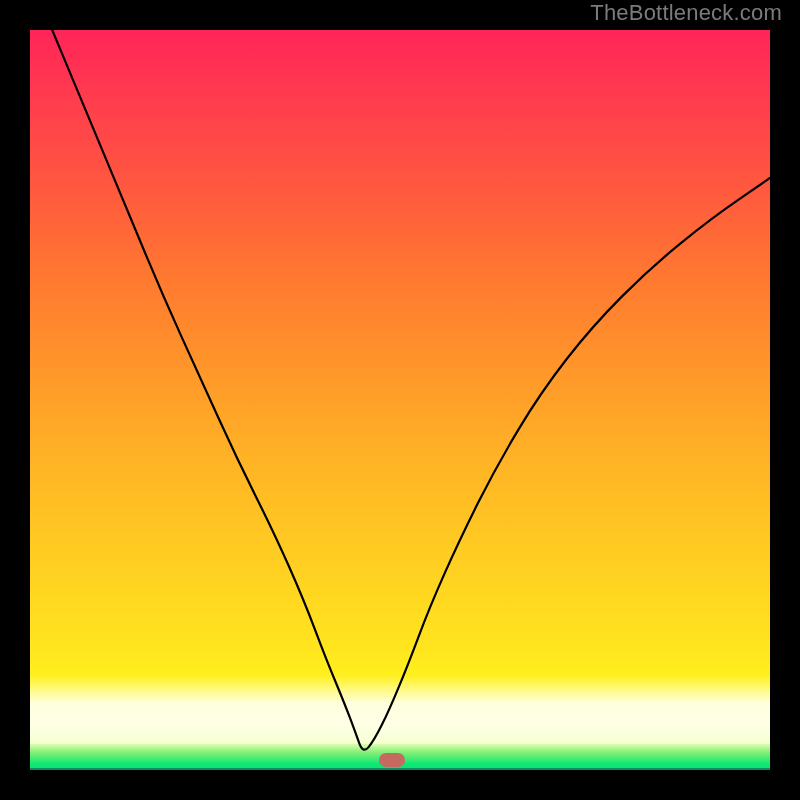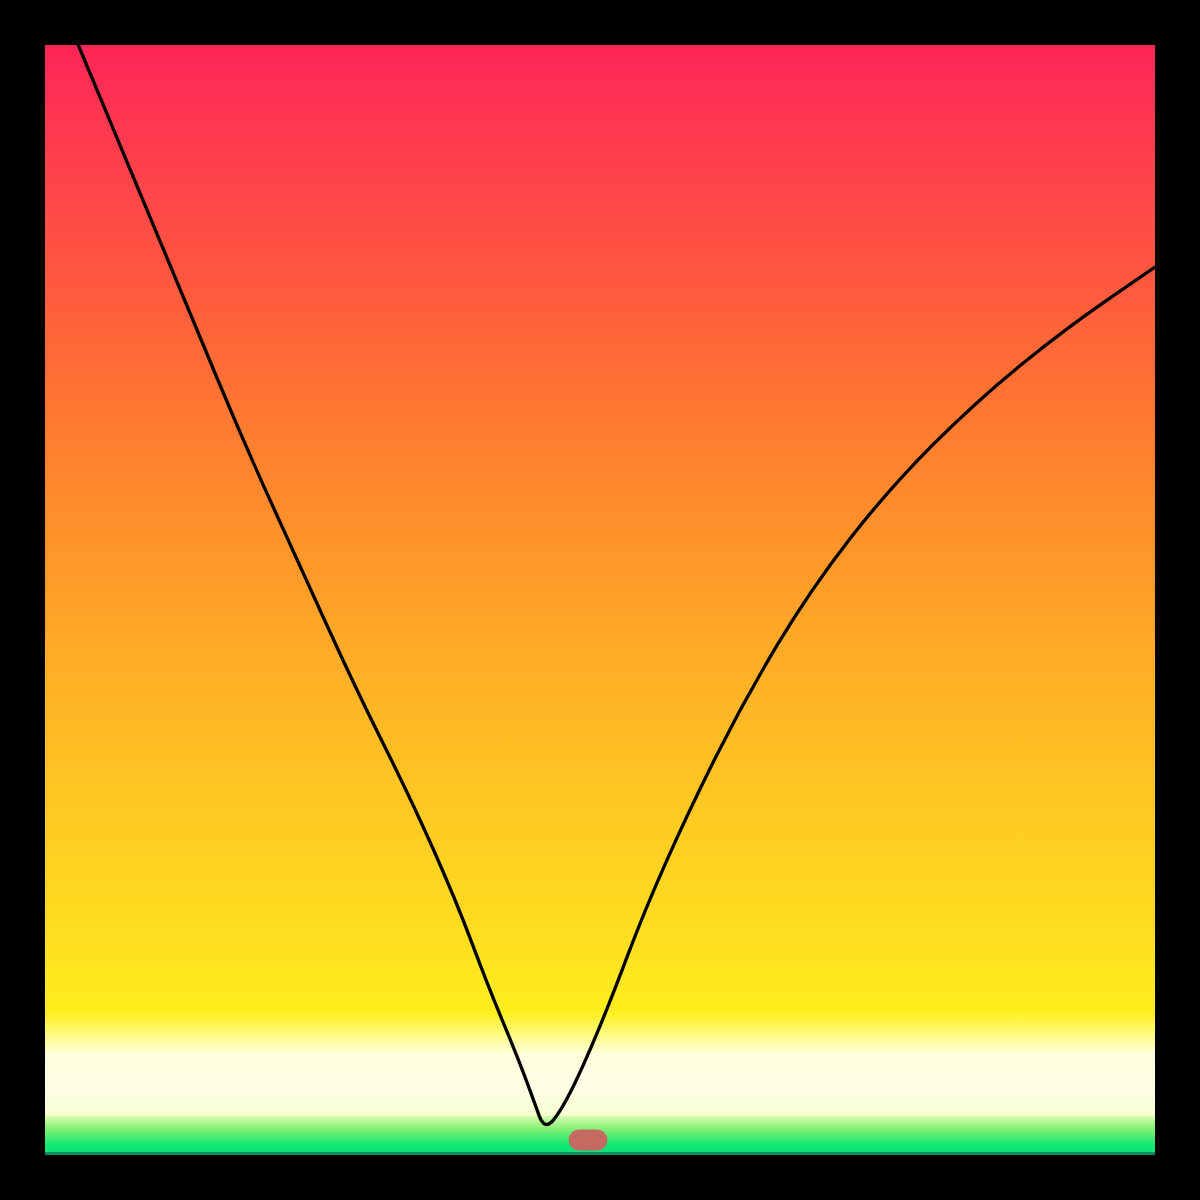--- a/index.html
+++ b/index.html
@@ -102,20 +102,21 @@
     background: #c56a60;
     z-index: 25;
     transform: translate(-50%, -50%);
   }
 </style>
 </head>
 <body>
 
 <div class="frame">
 
+  <div class="watermark">TheBottleneck.com</div>
 
   <div class="plot-area">
     <div class="grad-main"></div>
     <div class="band-pale"></div>
     <div class="band-green"></div>
     <div class="thin-dark-green"></div>
 
     <svg class="curve-svg" viewBox="0 0 740 740" preserveAspectRatio="none">
       <path fill="none" stroke="#000" stroke-width="2.2" stroke-linecap="round" d="M 22.2 0.0 Q 22.2 0.0 40.7 44.4 Q 59.2 88.8 77.7 133.2 Q 96.2 177.6 114.7 222.0 Q 133.2 266.4 151.7 307.1 Q 170.2 347.8 188.7 388.5 Q 207.2 429.2 225.7 466.2 Q 244.2 503.2 259.0 536.5 Q 273.8 569.8 284.9 599.4 Q 296.0 629.0 305.3 651.2 Q 314.5 673.4 320.1 688.2 Q 325.6 703.0 329.3 713.4 Q 333.0 723.7 338.6 717.1 Q 344.1 710.4 351.5 695.6 Q 358.9 680.8 368.1 658.6 Q 377.4 636.4 388.5 606.8 Q 399.6 577.2 414.4 543.9 Q 429.2 510.6 447.7 473.6 Q 466.2 436.6 488.4 399.6 Q 510.6 362.6 536.5 329.3 Q 562.4 296.0 592.0 266.4 Q 621.6 236.8 651.2 212.8 Q 680.8 188.7 710.4 168.4 L 740.0 148.0"></path>
     </svg>

